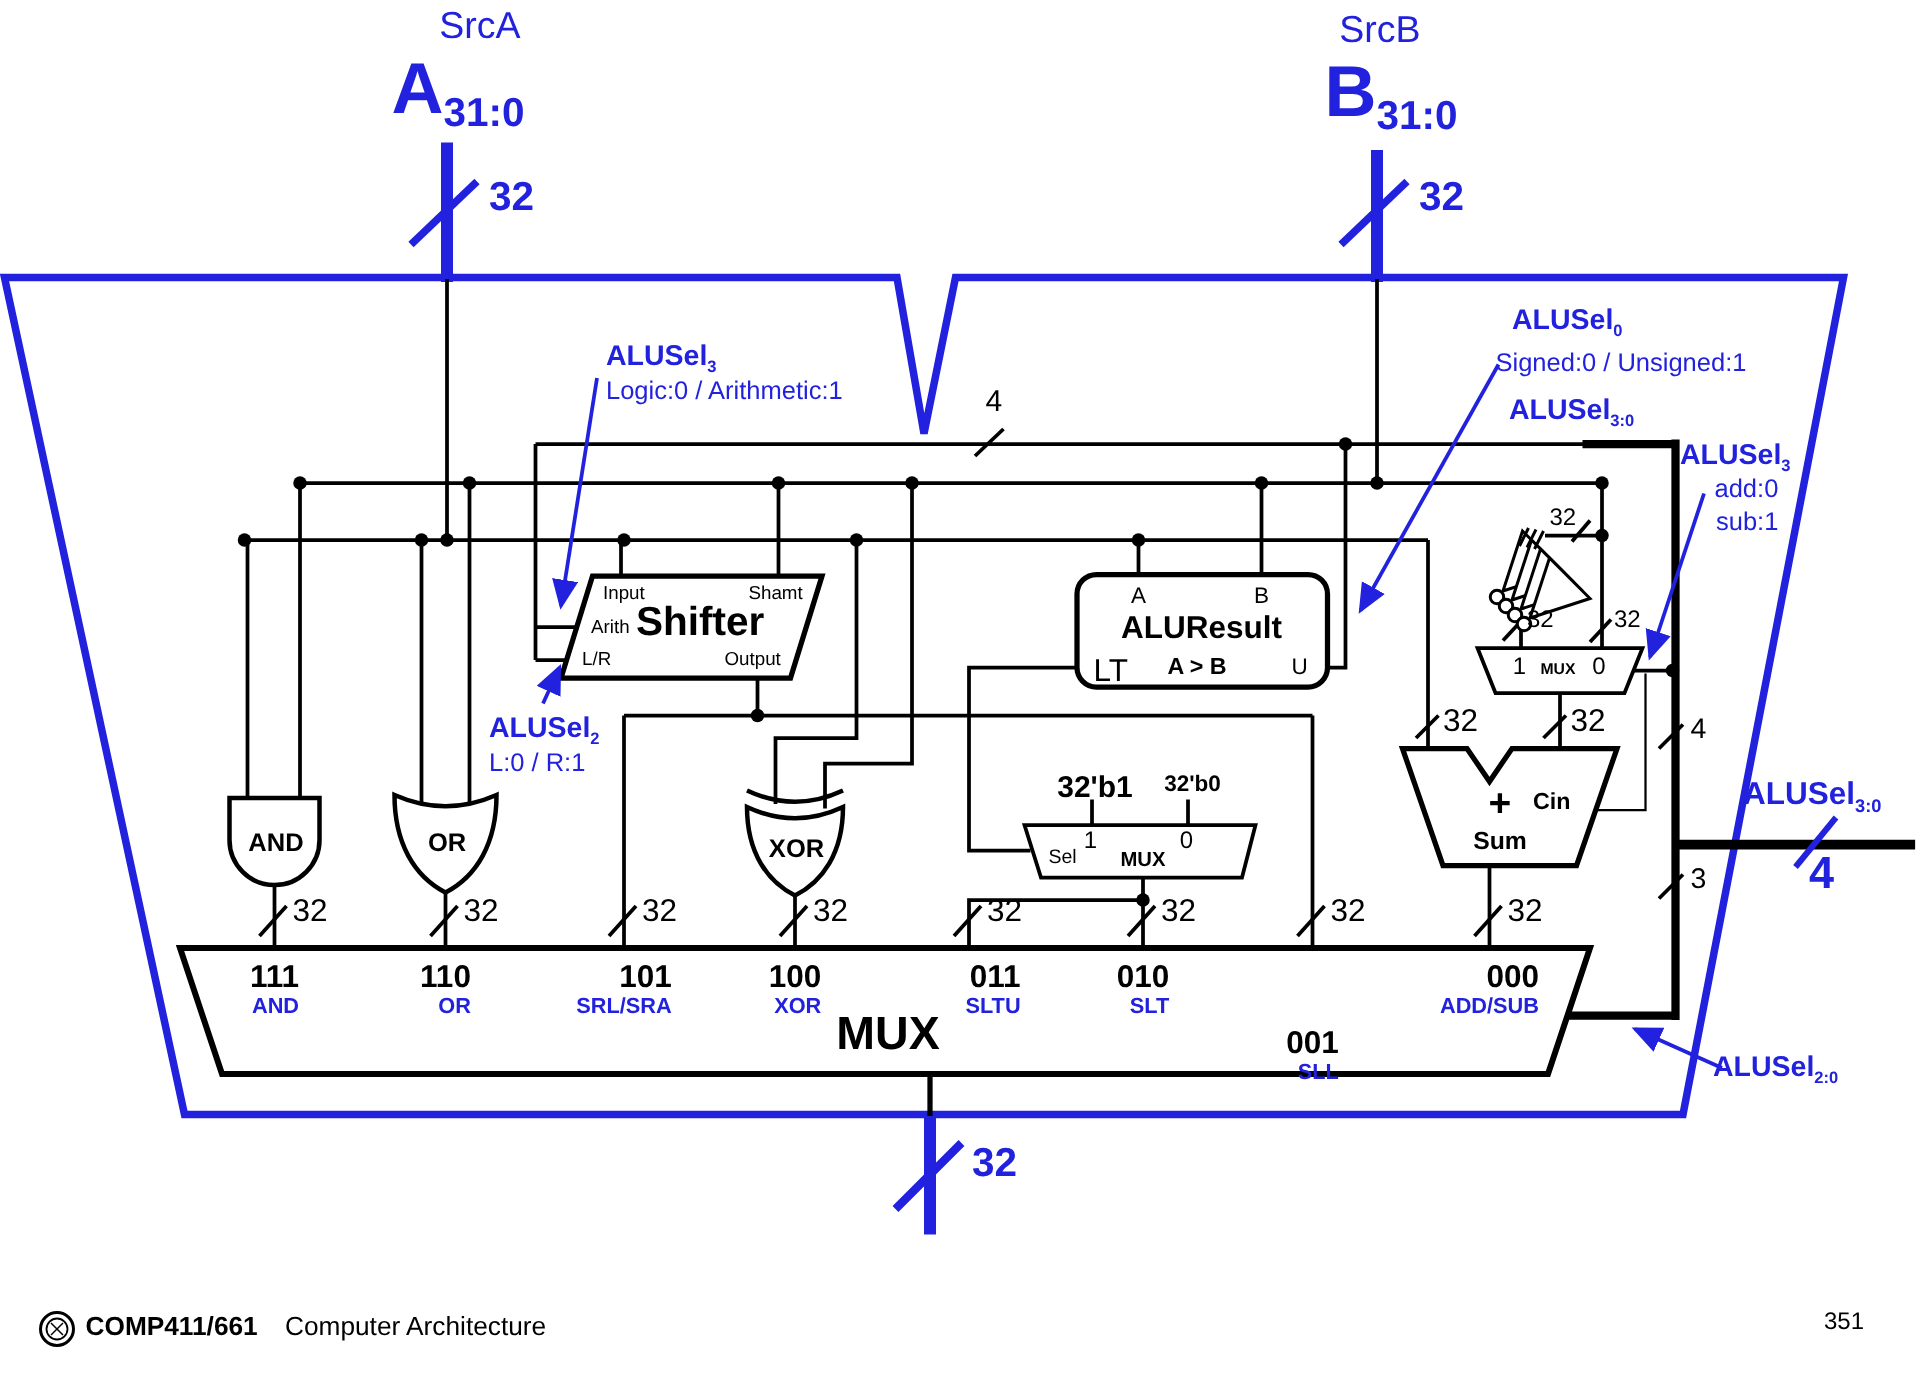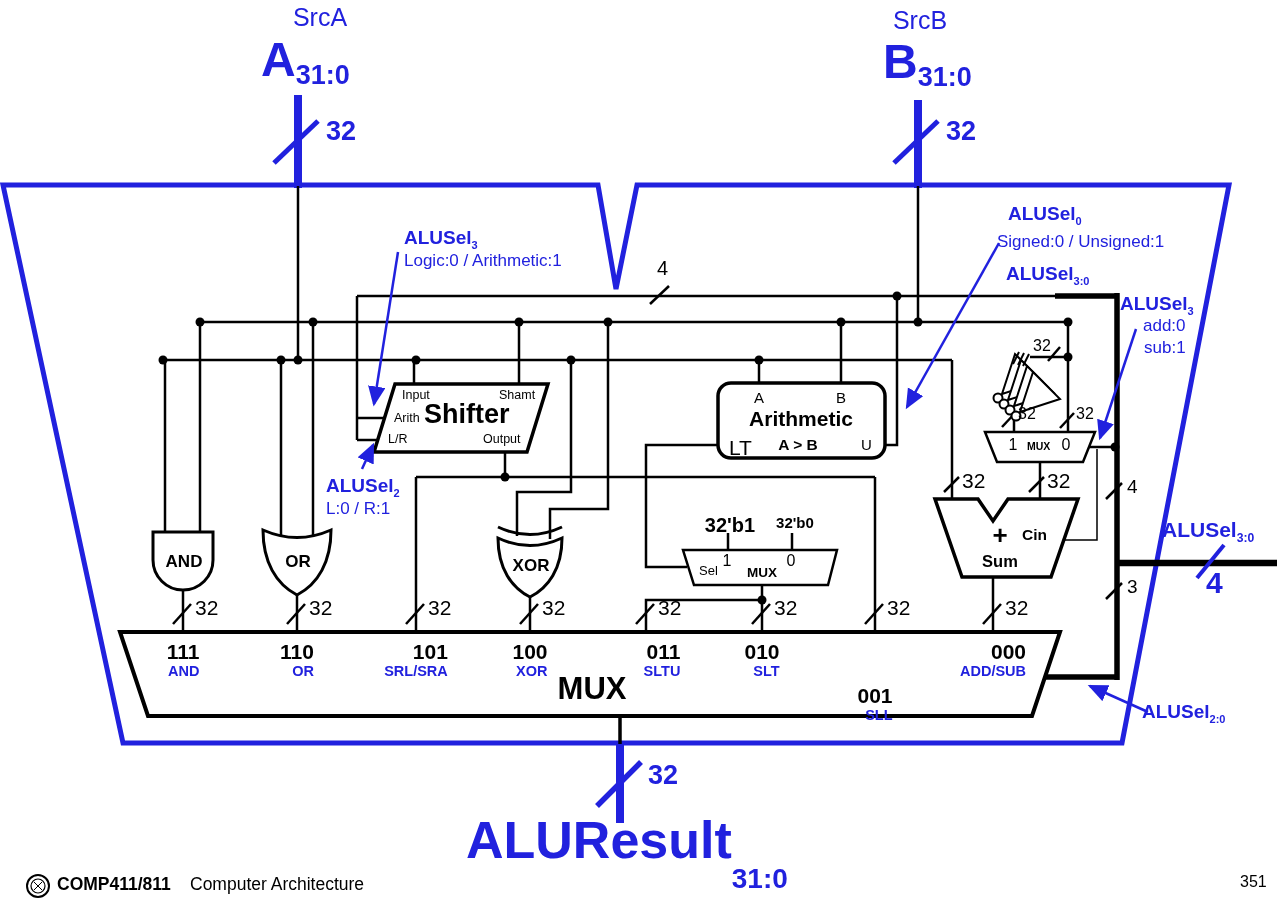--- a/index.html
+++ b/index.html
@@ -258,21 +258,21 @@
 
 <div class="t" style="left:402px;top:389px;font-size:12.5px;">Input</div>
 <div class="t" style="left:499px;top:389px;font-size:12.5px;">Shamt</div>
 <div class="t" style="left:394px;top:412px;font-size:12.5px;">Arith</div>
 <div class="t b" style="left:424px;top:401px;font-size:27px;">Shifter</div>
 <div class="t" style="left:388px;top:433px;font-size:12.5px;">L/R</div>
 <div class="t" style="left:483px;top:433px;font-size:12.5px;">Output</div>
 
 <div class="t c" style="left:759px;top:390px;font-size:15px;">A</div>
 <div class="t c" style="left:841px;top:390px;font-size:15px;">B</div>
-<div class="t b c" style="left:801px;top:408px;font-size:21px;">Arithmetic</div>
+<div class="t b c" style="left:801px;top:408px;font-size:21px;">ALUResult</div>
 <div class="t" style="left:729px;top:437px;font-size:21px;">LT</div>
 <div class="t b c" style="left:798px;top:437px;font-size:15.5px;">A &gt; B</div>
 <div class="t" style="left:861px;top:437px;font-size:15px;">U</div>
 
 <div class="t b c" style="left:184px;top:553px;font-size:17px;">AND</div>
 <div class="t b c" style="left:298px;top:553px;font-size:17px;">OR</div>
 <div class="t b c" style="left:531px;top:557px;font-size:17px;">XOR</div>
 
 <div class="t b c" style="left:730px;top:515px;font-size:20px;">32'b1</div>
 <div class="t b c" style="left:795px;top:515px;font-size:15px;">32'b0</div>
@@ -334,21 +334,18 @@
 <div class="t" style="left:1005px;top:597px;font-size:21px;">32</div>
 <div class="t" style="left:962px;top:470px;font-size:21px;">32</div>
 <div class="t" style="left:1047px;top:470px;font-size:21px;">32</div>
 <div class="t" style="left:1018px;top:406px;font-size:16px;">32</div>
 <div class="t" style="left:1076px;top:406px;font-size:16px;">32</div>
 <div class="t" style="left:1033px;top:338px;font-size:16px;">32</div>
 <div class="t" style="left:1127px;top:477px;font-size:19px;">4</div>
 <div class="t" style="left:1127px;top:577px;font-size:19px;">3</div>
 
 <div class="t blue b" style="left:648px;top:762px;font-size:27px;">32</div>
-<div class="t blue res" style="left:466px;top:814px;">
-  <span class="base">ALUResult</span><span class="bsub">31:0</span>
-</div>
-
-<div class="t b" style="left:57px;top:876px;font-size:17.5px;">COMP411/811</div>
+
+<div class="t b" style="left:57px;top:876px;font-size:17.5px;">COMP411/661</div>
 <div class="t" style="left:190px;top:876px;font-size:17.5px;">Computer Architecture</div>
-<div class="t" style="left:1216px;top:874px;font-size:16px;margin-left:24px;">351</div>
+<div class="t" style="left:1216px;top:874px;font-size:16px;">351</div>
 
 </div>
 
 </body></html>

